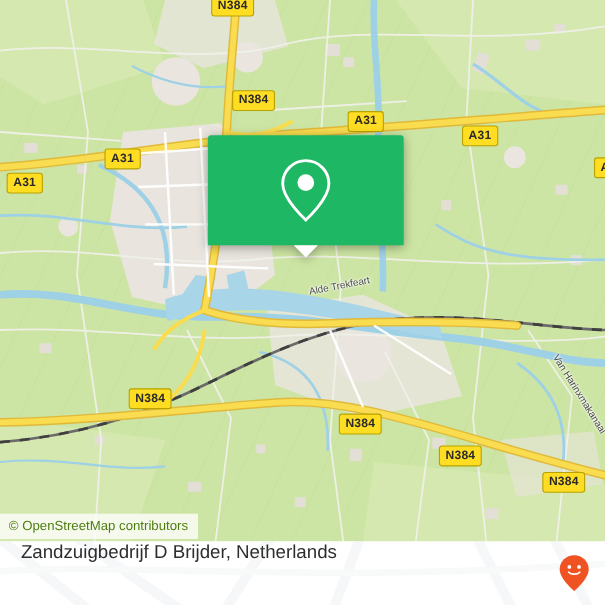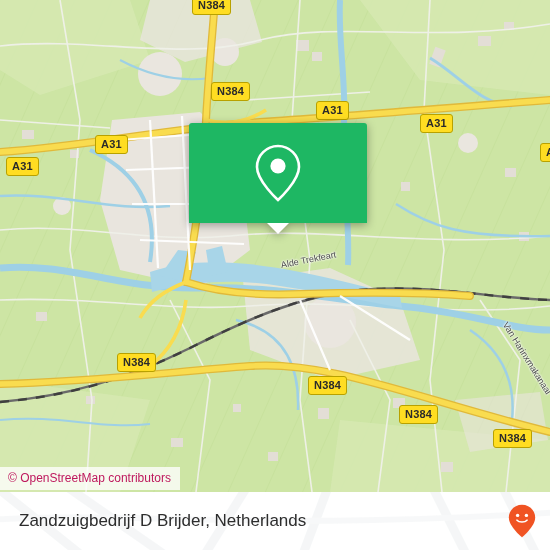--- a/index.html
+++ b/index.html
@@ -97,35 +97,34 @@
   }
 
   
   #attribution {
     position: absolute;
     left: 0;
     top: 467px;
     background: rgba(255,255,255,0.78);
     font-family: "Liberation Sans", sans-serif;
     font-size: 12px;
-    color: #be185d;
+    color: #4d7c0f;
     padding: 4px 9px 4px 8px;
     line-height: 15px;
   }
 
   
   #footer {
     position: absolute;
     left: 0;
     top: 492px;
     width: 550px;
     height: 58px;
     background: #ffffff;
     display: flex;
-    align-items: center;
     justify-content: space-between;
     box-sizing: border-box;
     padding: 0 14px 0 19px;
     overflow: hidden;
   }
   #footer-watermark {
     position: absolute;
     left: 0; top: 0;
     width: 550px; height: 58px;
     opacity: 0.5;

